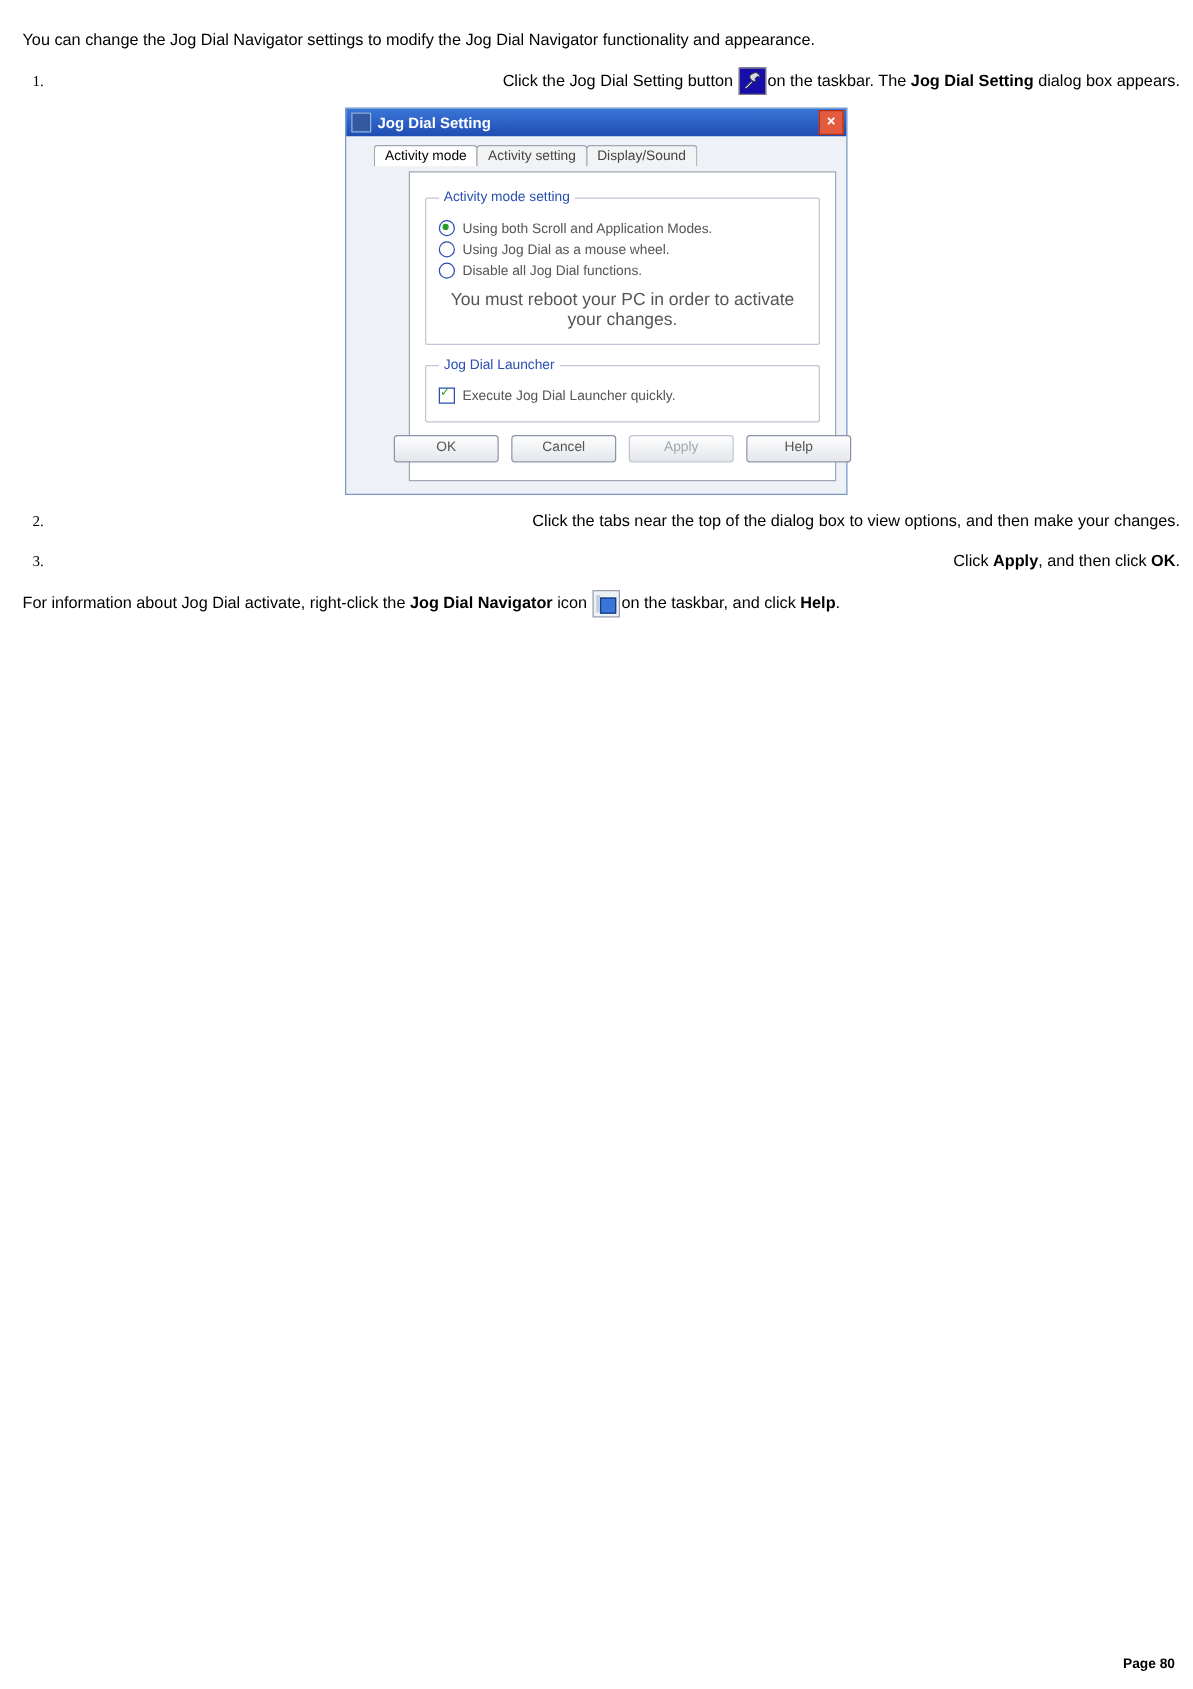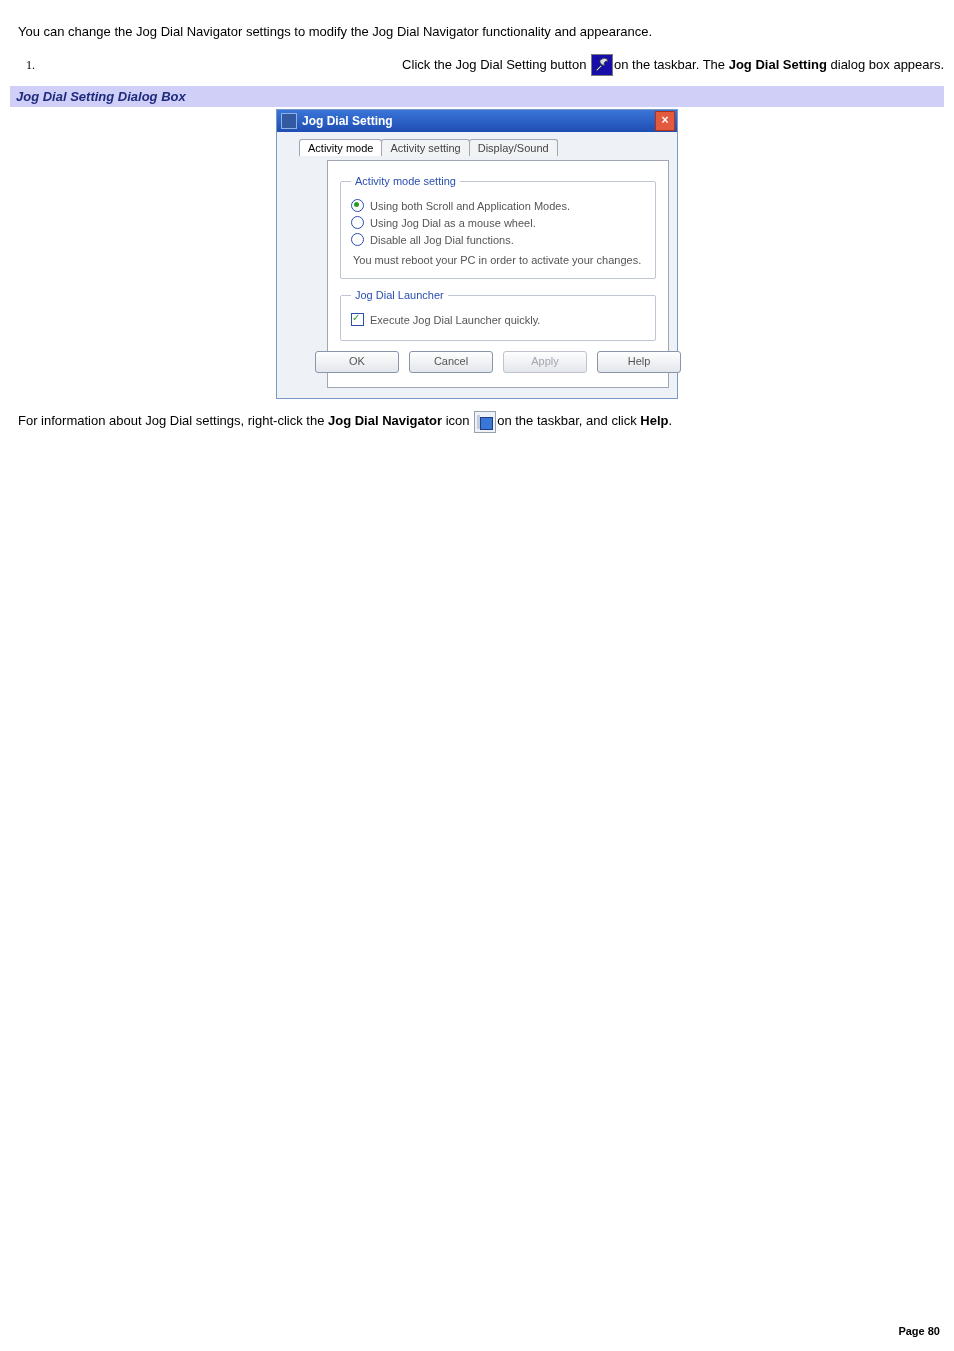--- a/index.html
+++ b/index.html
@@ -155,21 +155,21 @@
   }
   .checkbox.checked::after {
     content: "✓";
     position: absolute;
     font-size: 10px;
     line-height: 10px;
     top: -1px; left: 0;
     color: #2a9a2a;
   }
   .opt-label { font-size: 11px; }
-  .hint { font-size: 11px; margin: 8px 2px 2px 2px; }
+  .hint { font-size: 14px; margin: 8px 2px 2px 2px; text-align: center; }
 
   .dlg-buttons {
     display: flex;
     justify-content: center;
     gap: 10px;
     margin-top: 10px;
   }
   .dlg-btn {
     min-width: 66px;
     height: 20px;
@@ -235,21 +235,20 @@
 <ol class="steps">
   <li>
     <span>Click the Jog Dial Setting button </span><span class="inline-icon wrench">
       <svg width="18" height="18" viewBox="0 0 18 18">
         <path d="M11 2 a4 4 0 0 1 4 4 l-2 -1 -2 2 1 2 a4 4 0 0 1 -5 -5 z M8 9 l-5 5 1 1 5 -5 z" fill="#d8dbe2" stroke="#2c3140" stroke-width="0.8"></path>
       </svg>
     </span><span>on the taskbar. The </span><b>Jog Dial Setting</b><span> dialog box appears.</span>
   </li>
 </ol>
 
-<div class="caption-bar">Jog Dial Setting Dialog Box</div>
 
 <div class="figure-wrap">
   <div class="dialog">
     <div class="dlg-titlebar">
       <span class="dlg-title-icon"></span>
       <span class="dlg-title-text">Jog Dial Setting</span>
       <span class="dlg-close">×</span>
     </div>
     <div class="dlg-body">
       <div class="tabs-row">
@@ -283,20 +282,26 @@
           <span class="dlg-btn">OK</span>
           <span class="dlg-btn">Cancel</span>
           <span class="dlg-btn disabled">Apply</span>
           <span class="dlg-btn">Help</span>
         </div>
       </div>
     </div>
   </div>
 </div>
 
+<ol class="steps" start="2">
+  <li>Click the tabs near the top of the dialog box to view options, and then make your changes.</li>
+  <li>
+    <span>Click </span><b>Apply</b><span>, and then click </span><b>OK</b><span>.</span>
+  </li>
+</ol>
 
 <p class="body-text">
-  <span>For information about Jog Dial settings, right-click the </span><b>Jog Dial Navigator</b><span> icon </span><span class="inline-icon navigator"></span><span>on the taskbar, and click </span><b>Help</b><span>.</span>
+  <span>For information about Jog Dial activate, right-click the </span><b>Jog Dial Navigator</b><span> icon </span><span class="inline-icon navigator"></span><span>on the taskbar, and click </span><b>Help</b><span>.</span>
 </p>
 
 <div class="footer">Page 80</div>
 
 </div>
 
 </body></html>

